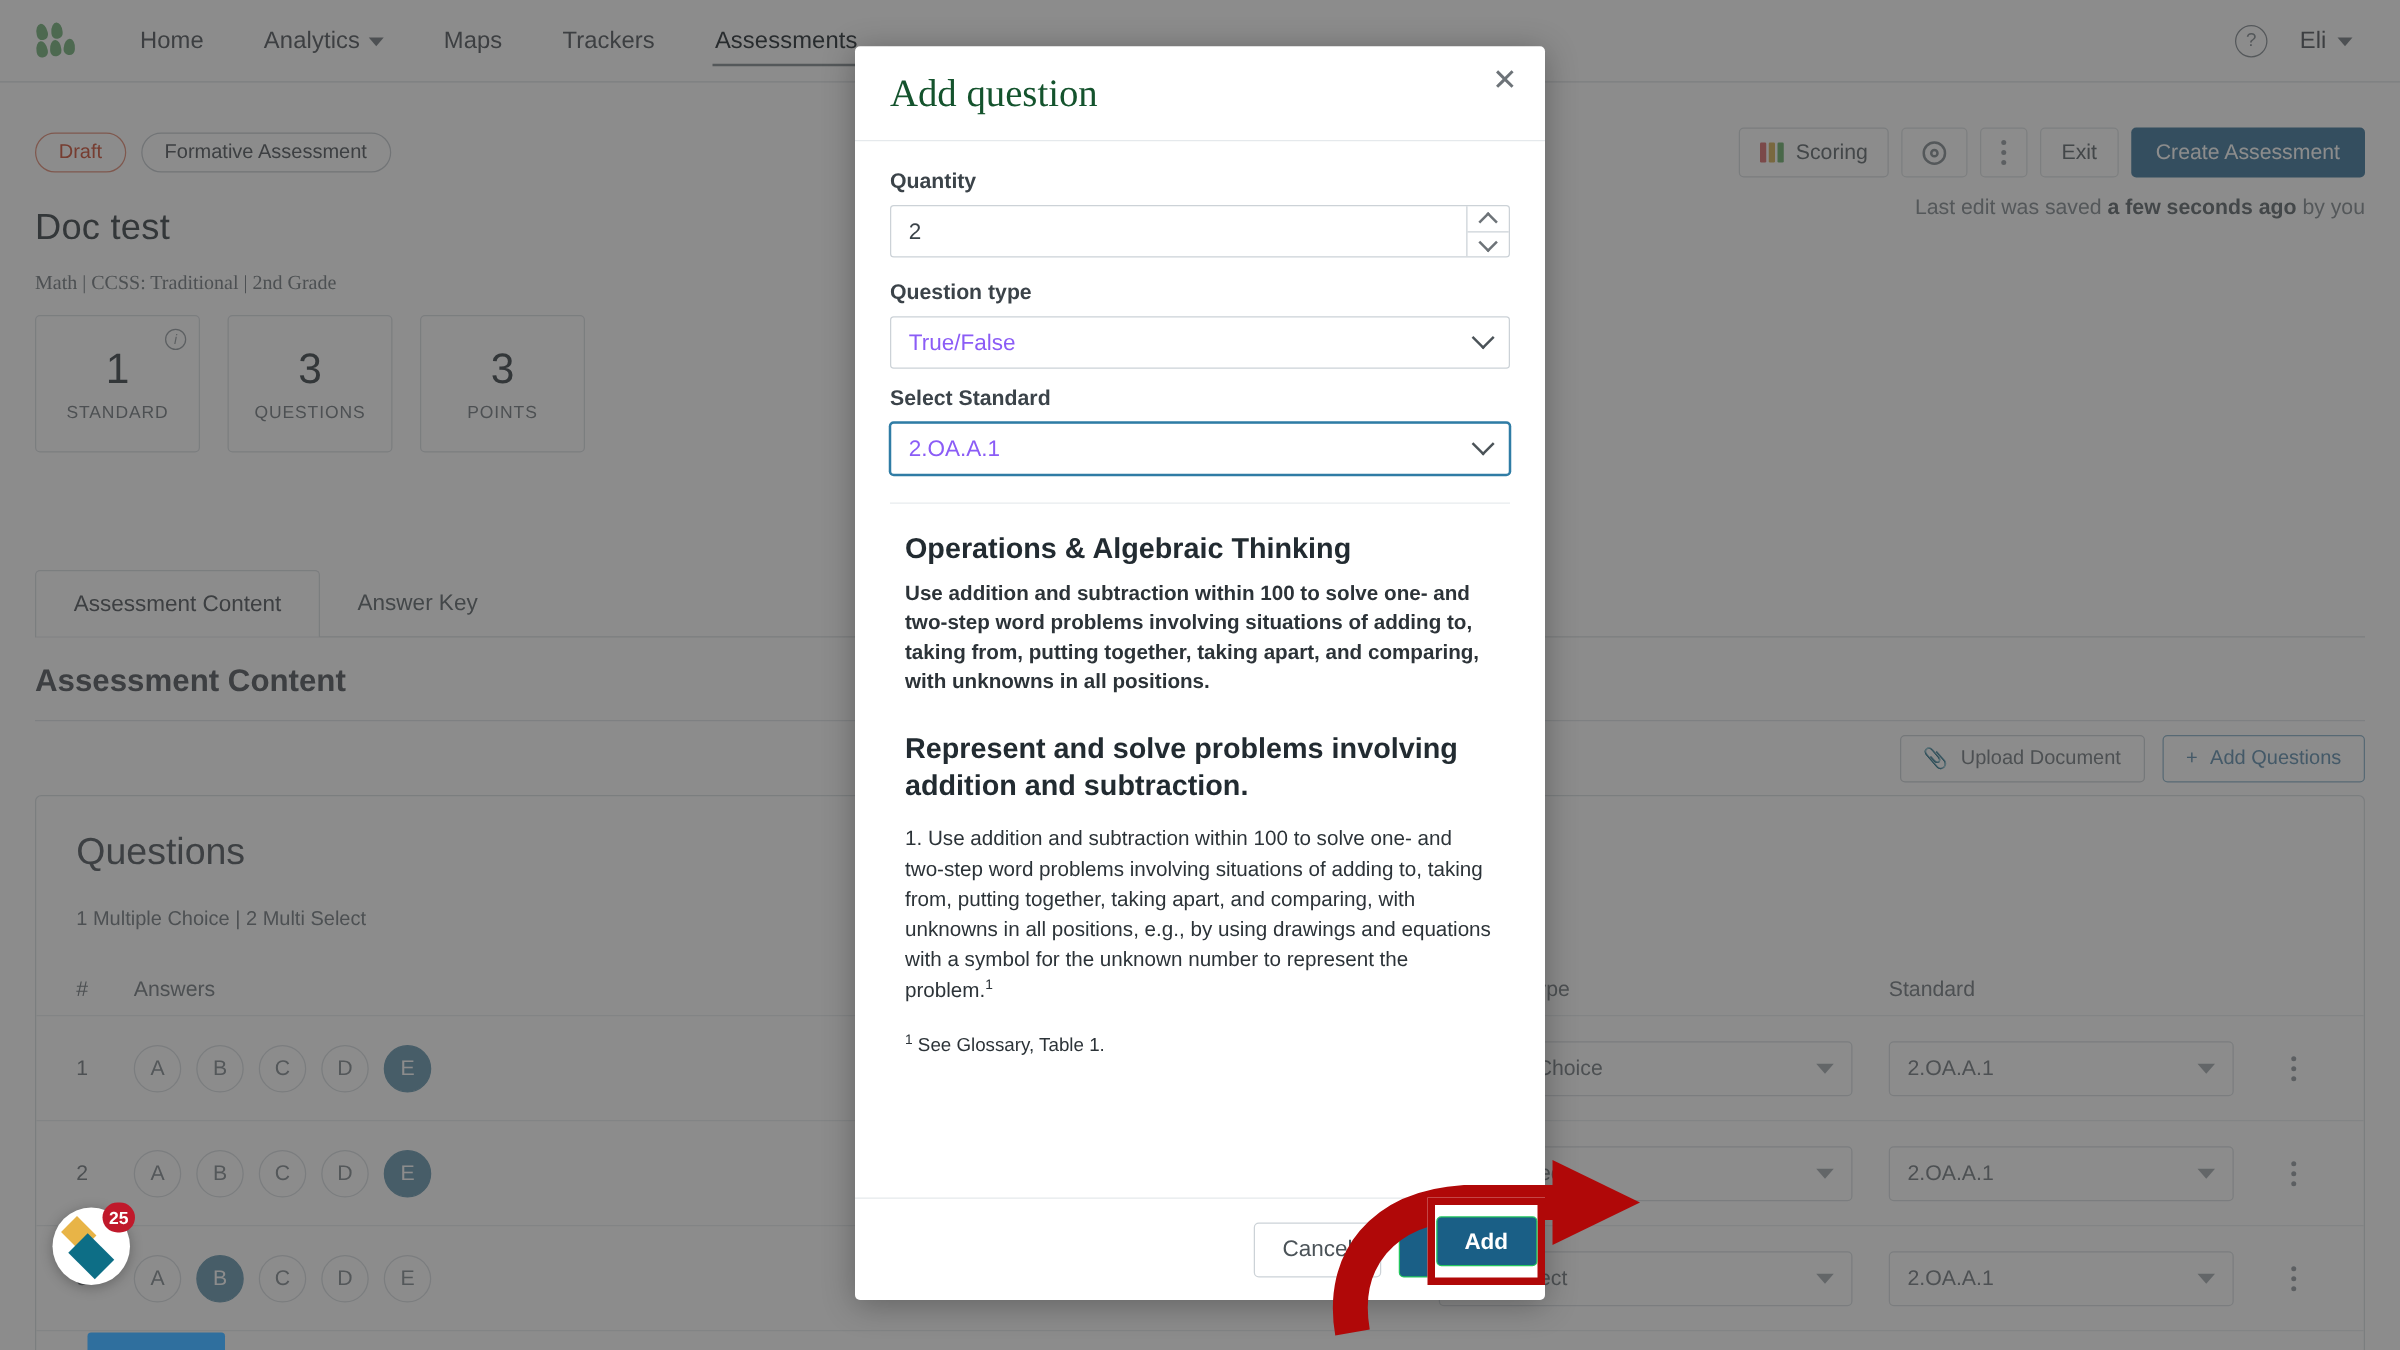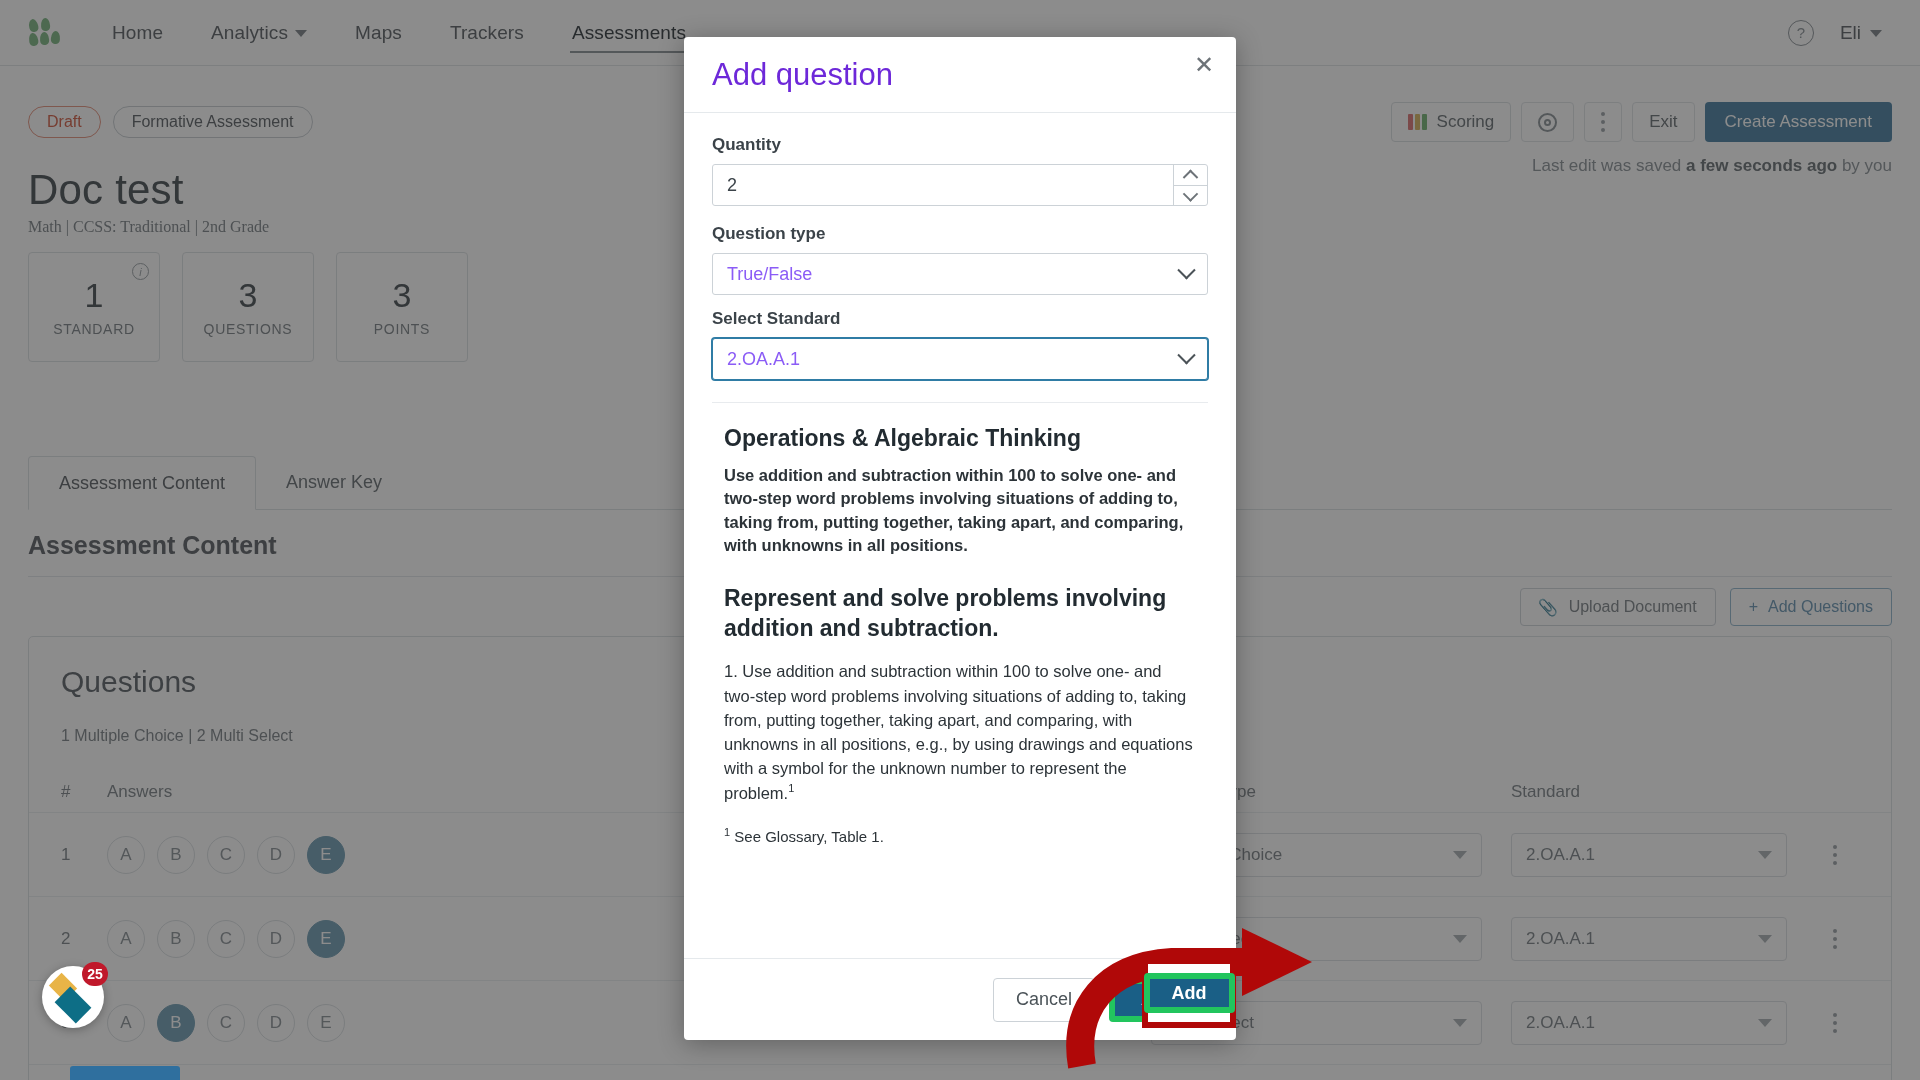--- a/index.html
+++ b/index.html
@@ -86,21 +86,21 @@
   .pillrow { position: absolute; top: 40px; left: 28px; display: flex; gap: 12px; }
   .pill {
     height: 32px; padding: 0 18px; border-radius: 18px;
     border: 1px solid #cfd4d8; color: #6f7478;
     font-size: 16px; display: flex; align-items: center;
   }
   .pill.draft { border-color: #e8a08e; color: #d8705a; justify-content: flex-end; }
 
   .doc-title {
     position: absolute; top: 100px; left: 28px;
-    font-size: 42px; font-weight: 400; color: #5e6469; letter-spacing: .2px;
+    font-size: 29px; font-weight: 400; color: #5e6469; letter-spacing: .2px;
   }
   .doc-sub {
     position: absolute; top: 152px; left: 28px;
     font-size: 16px; color: #8d9397; font-family: Liberation Serif, serif;
   }
 
   .statcards { position: absolute; top: 186px; left: 28px; display: flex; gap: 22px; }
   .statcard {
     position: relative;
     width: 132px; height: 110px; border: 1px solid #e1e5e8; border-radius: 4px;
@@ -252,21 +252,21 @@
     box-shadow: 0 4px 26px rgba(0,0,0,.3);
     display: flex; flex-direction: column;
     overflow: hidden;
   }
   .modal-head {
     position: relative; height: 76px; flex: none;
     border-bottom: 1px solid #e5e9ec;
     display: flex; align-items: center;
     padding: 0 28px;
   }
-  .modal-head h1 { font-size: 31px; font-weight: 400; color: #6d28d9; }
+  .modal-head h1 { font-size: 31px; font-weight: 400; color: #14532d; font-family: Liberation Serif, serif; }
   .modal-x {
     position: absolute; right: 22px; top: 16px;
     font-size: 24px; color: #6d7378; cursor: pointer; line-height: 1;
   }
   .modal-body {
     flex: 1 1 auto; padding: 22px 28px 0 28px; overflow: hidden;
     display: flex; flex-direction: column;
   }
   .fld-label {
     font-size: 17px; font-weight: bold; color: #3b4349;
@@ -339,21 +339,21 @@
     gap: 14px; padding: 0 28px;
   }
   .btn-cancel {
     height: 44px; padding: 0 22px; border-radius: 4px; border: 1px solid #ccd2d7;
     background: #fff; color: #4b5358; font-size: 18px;
     display: flex; align-items: center; cursor: pointer;
   }
   .btn-add {
     height: 44px; padding: 0 26px; border-radius: 4px;
     background: #1a5f86; color: #fff; font-size: 18px; font-weight: bold;
-    border: 6px solid #22c55e;
+    border: 1px solid #22c55e;
     display: flex; align-items: center; cursor: pointer;
   }
 
   
   .hl-box {
     position: absolute; z-index: 80;
     left: 1142px; top: 958px; width: 94px; height: 70px;
     border: 6px solid #b00808; background: #fff;
     display: flex; align-items: center; justify-content: center;
   }

